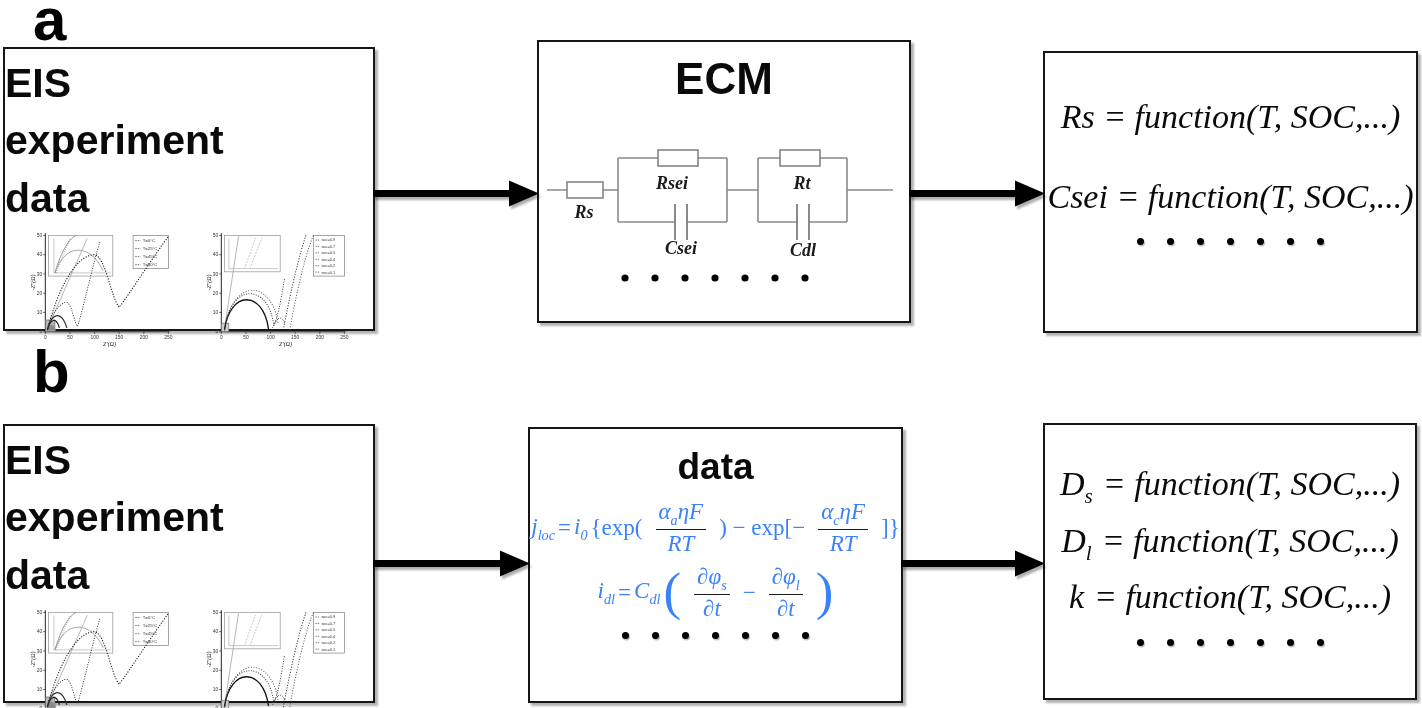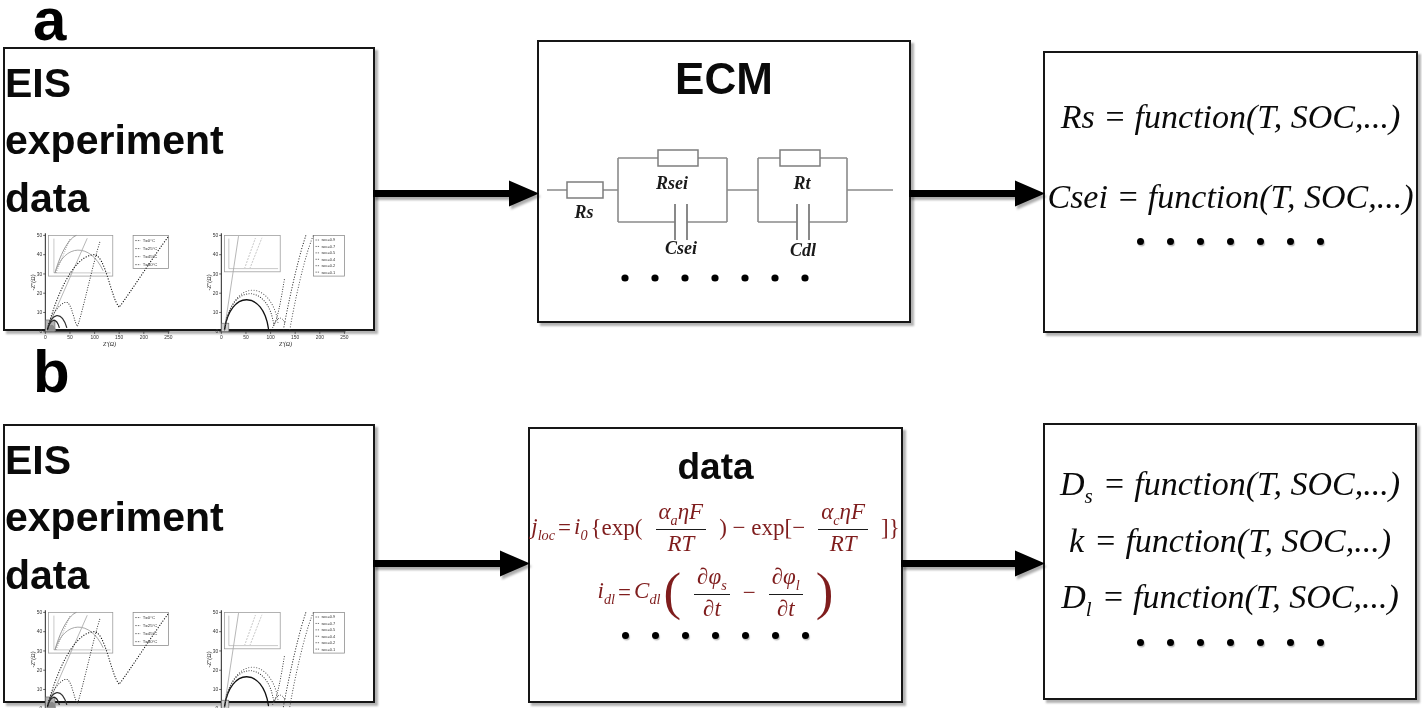--- a/index.html
+++ b/index.html
@@ -31,21 +31,21 @@
   .fn-line .sp{display:inline-block;width:10px;}
 
   .dots{display:flex;justify-content:center;align-items:center;gap:23px;}
   .dot{width:7px;height:7px;border-radius:50%;background:#000;flex:0 0 auto;
        box-shadow:1px 1.5px 1px rgba(0,0,0,0.25);}
   #box-a3 .dots{margin-top:16px;}
   #box-b3 .dots{margin-top:12px;}
   #box-b2 .dots{margin-top:10px;}
 
   .em-title{font-size:37px;font-weight:700;text-align:center;line-height:1.38;margin-top:12px;}
-  .em-eqs{font-family:"Liberation Serif","DejaVu Serif",serif;font-size:23px;text-align:center;color:#7f1d1d;}
+  .em-eqs{font-family:"Liberation Serif","DejaVu Serif",serif;font-size:23px;text-align:center;color:#3b82f6;}
   .em-eq{margin-top:8px;display:flex;justify-content:center;align-items:center;gap:3px;}
   .em-eq i{font-style:italic;}
   .em-eq sub{font-size:0.62em;font-style:italic;}
   .frac{display:inline-block;vertical-align:middle;text-align:center;margin:0 10px;}
   .frac .num{display:block;border-bottom:1.4px solid #1b1b1b;padding:0 3px 1px;line-height:1.08;}
   .frac .den{display:block;line-height:1.12;padding-top:1px;}
   .bigp{font-size:2.3em;font-weight:400;line-height:0;font-style:normal;transform:translateY(-2px);}
   .upright{font-style:normal;}
 
   .arrow{position:absolute;filter:drop-shadow(2px 3px 1.2px rgba(0,0,0,0.32));}
@@ -417,24 +417,24 @@
         <span class="dot"></span>
     </div>
   </div>
 
   <div class="box" id="box-b3">
     <div class="fn-lines">
       <div class="fn-line">
         <span>D</span><sub>s</sub><span class="sp"></span><span>= function(T, SOC,...)</span>
       </div>
       <div class="fn-line">
+        <span>D</span><sub>l</sub><span class="sp"></span><span>= function(T, SOC,...)</span>
+      </div>
+      <div class="fn-line">
         <span>k</span><sub></sub><span class="sp"></span><span>= function(T, SOC,...)</span>
-      </div>
-      <div class="fn-line">
-        <span>D</span><sub>l</sub><span class="sp"></span><span>= function(T, SOC,...)</span>
       </div>
     </div>
     <div class="dots">
       <span class="dot"></span>
         <span class="dot"></span>
         <span class="dot"></span>
         <span class="dot"></span>
       <span class="dot"></span>
         <span class="dot"></span>
         <span class="dot"></span>

